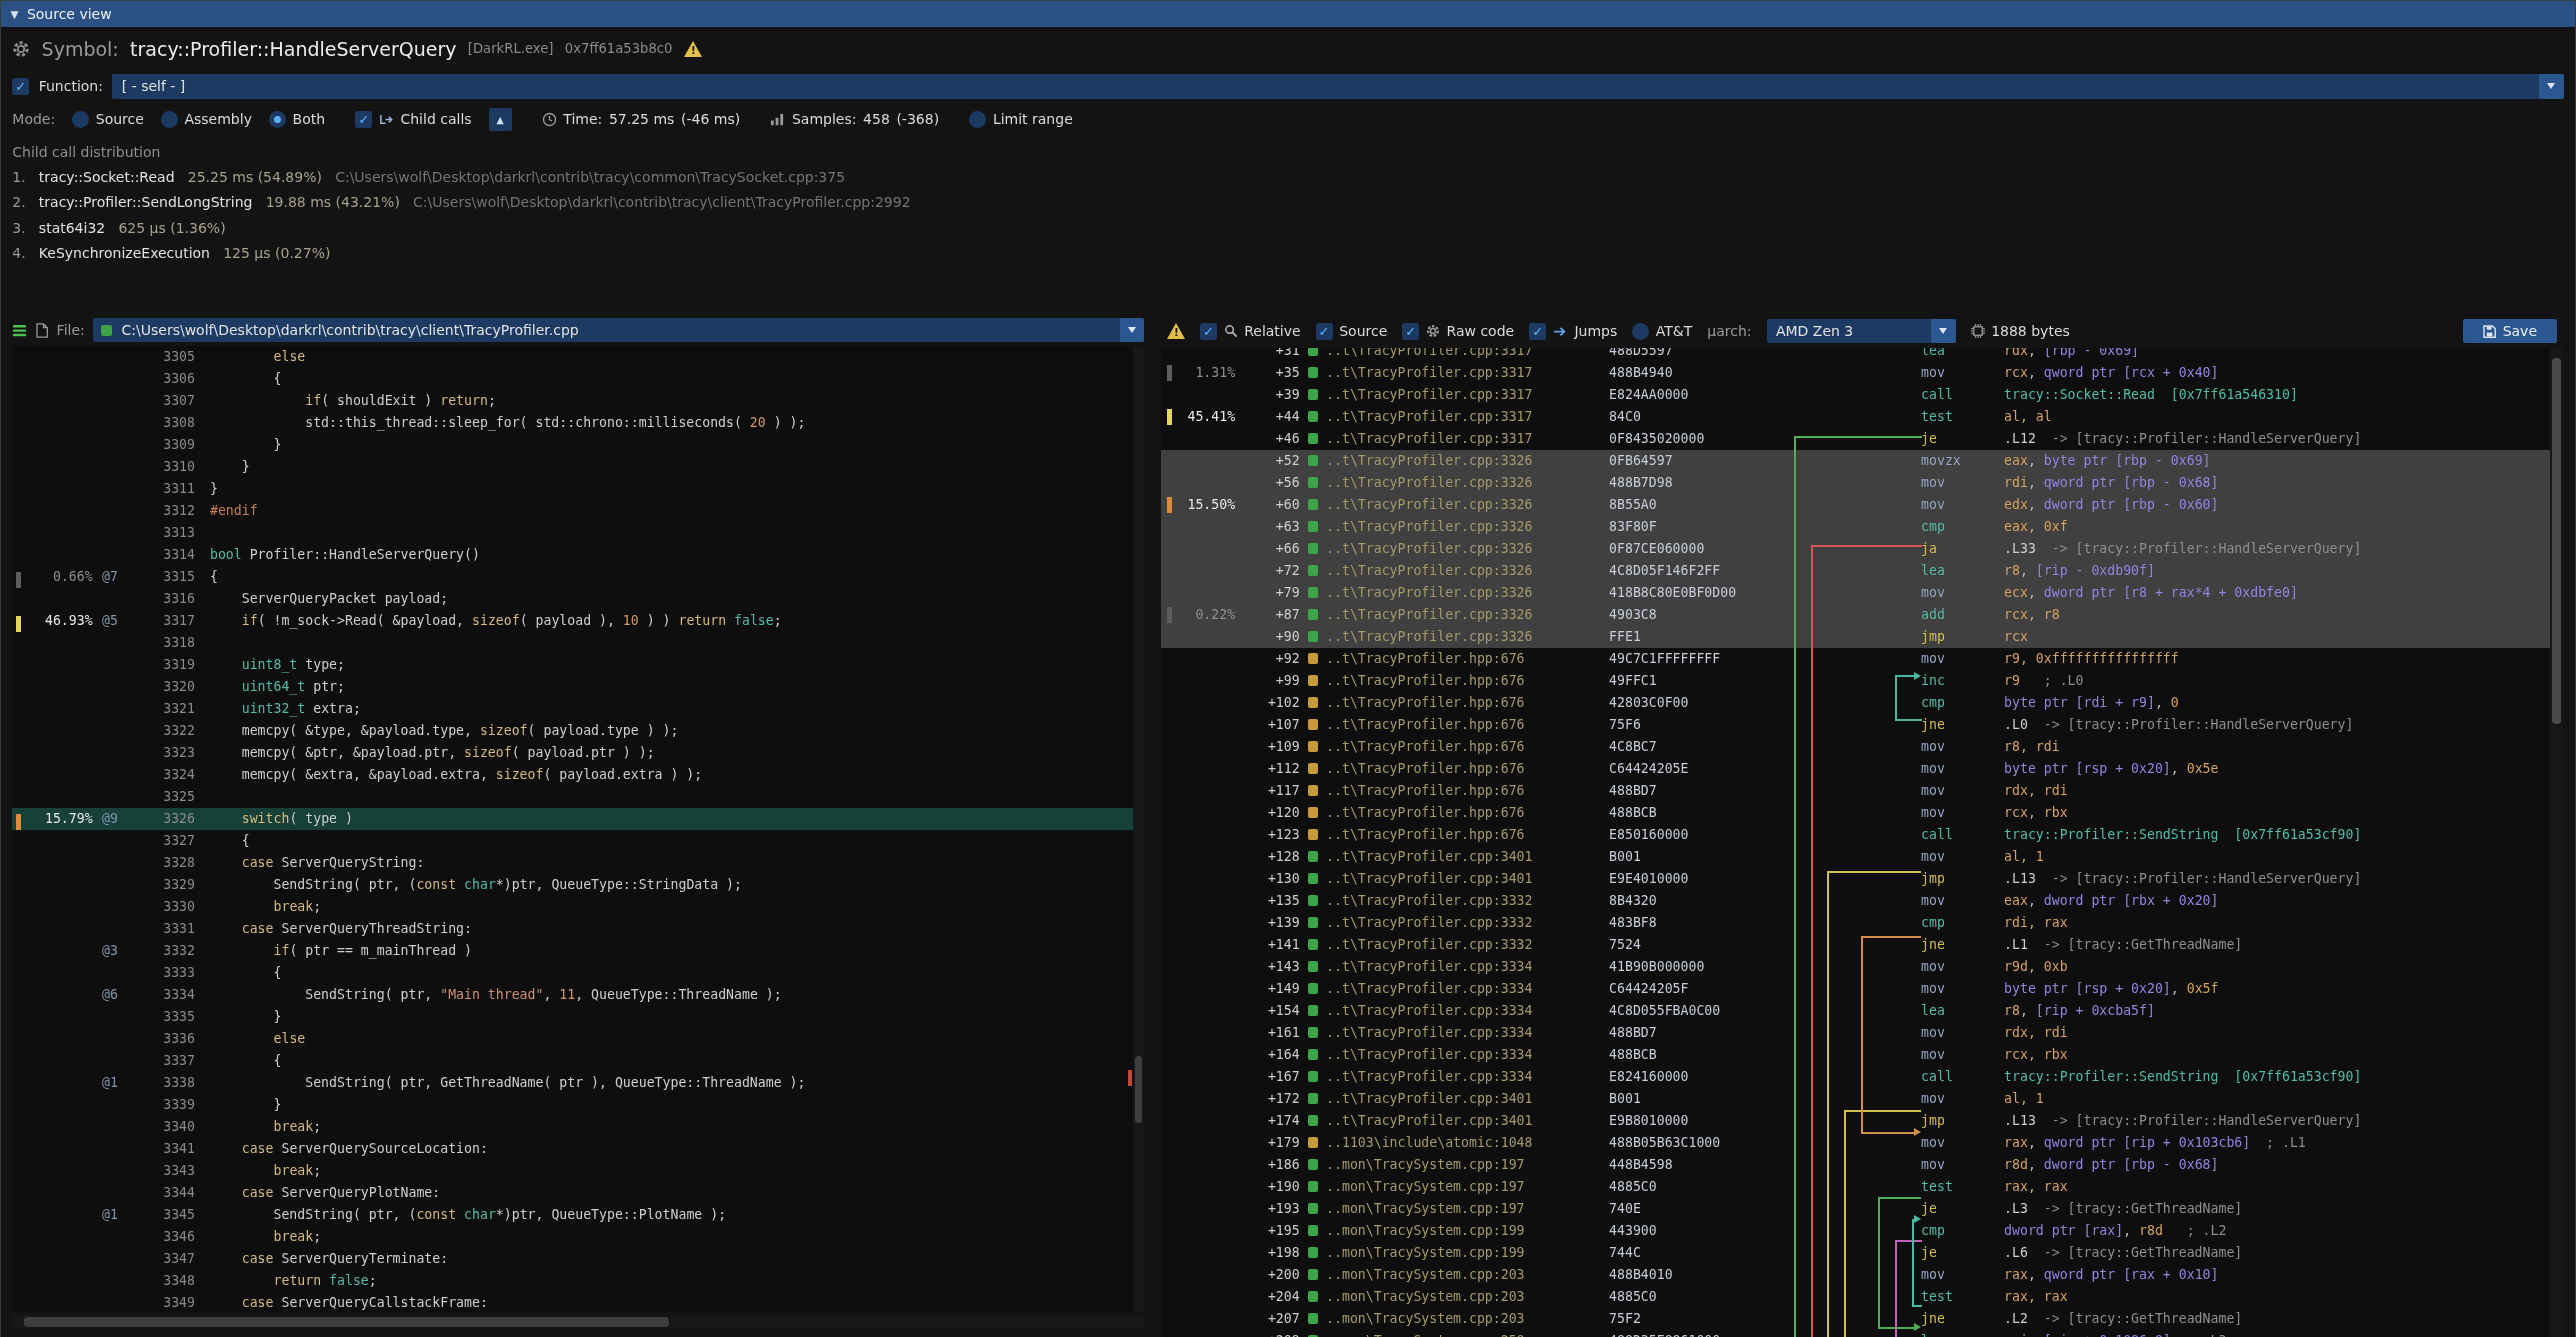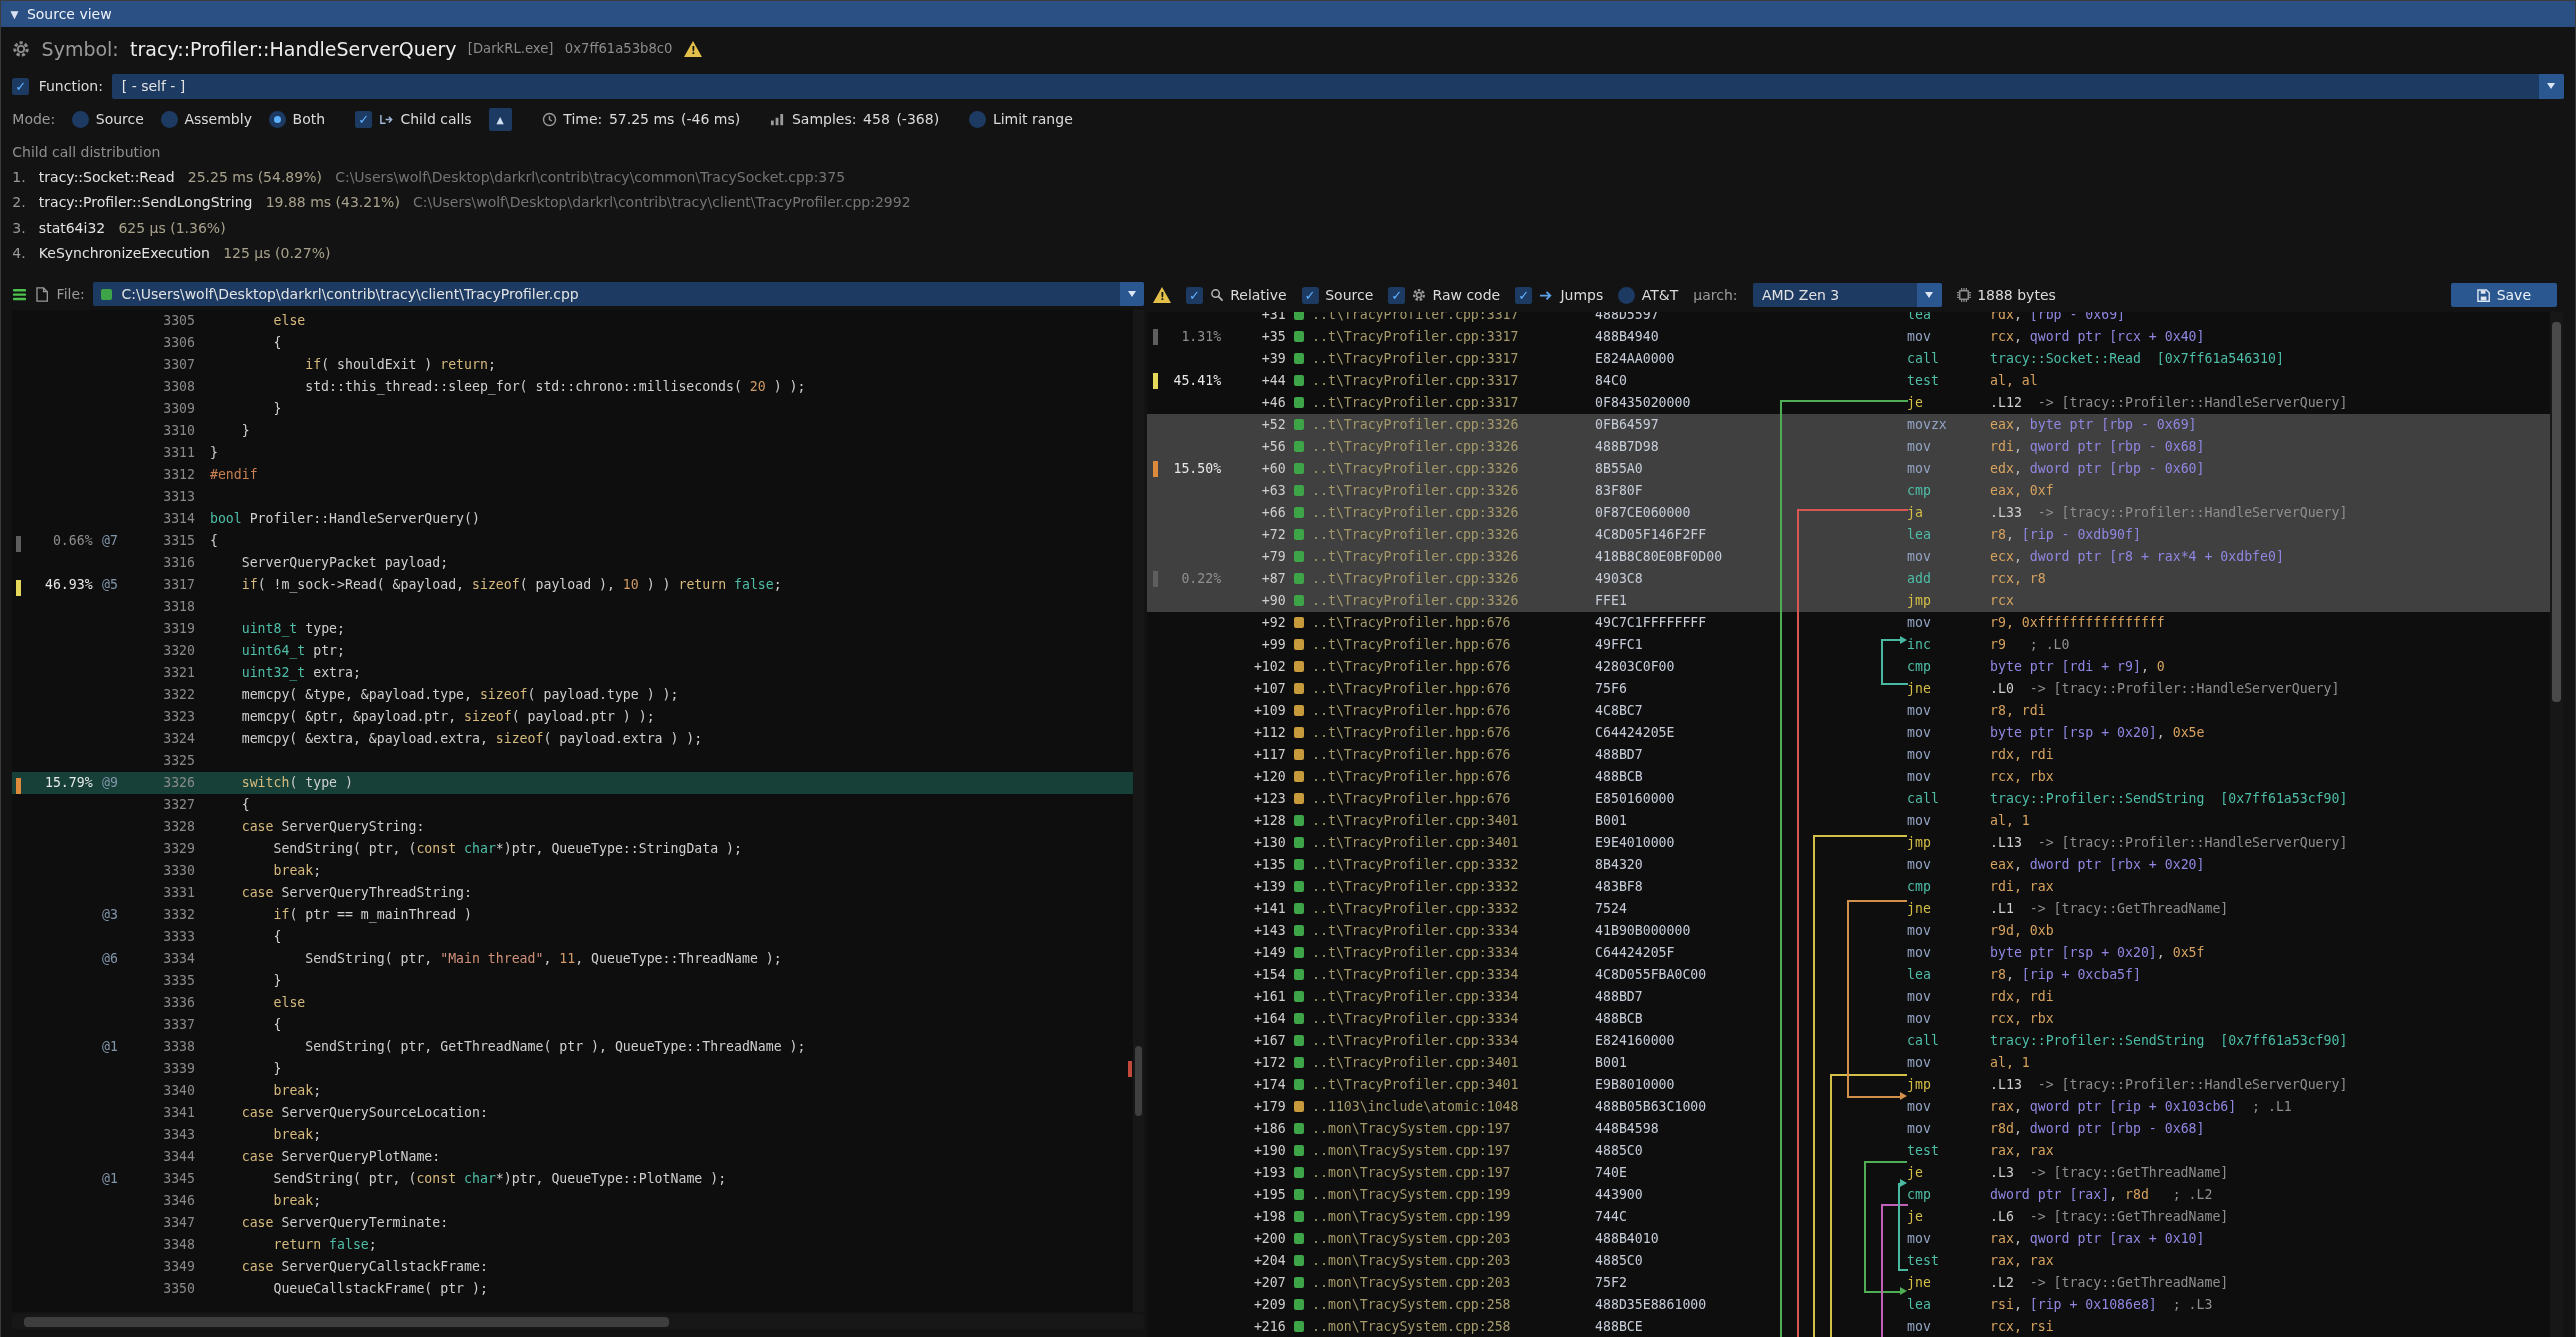--- a/index.html
+++ b/index.html
@@ -39,21 +39,21 @@
   .small-btn{width:23px;height:23px;background:#1d3a63;border-radius:1.9px;display:flex;align-items:center;justify-content:center;color:#cfe0f4;font-size:9.4px;}
   
   .dist{height:138px;flex:0 0 138px;padding:3.8px 11.3px 0;font-size:14px;overflow:hidden;}
   .dist-header{color:#8f8f8f;line-height:24.6px;}
   .dist-row{line-height:25.5px;display:flex;gap:13.2px;white-space:nowrap;}
   .dist-idx{color:#9a9a9a;}
   .dist-name{color:#e2e2e2;}
   .dist-time{color:#a8a28c;}
   .dist-path{color:#757575;}
   
-  .panes{flex:1;display:flex;gap:3px;padding:0 12.3px 0 11.3px;min-height:0;}
+  .panes{flex:1;display:flex;gap:17px;padding:0 12.3px 0 11.3px;min-height:0;margin-top:36px;}
   .left-pane{width:1132px;flex:0 0 1132px;display:flex;flex-direction:column;min-height:0;}
   .right-pane{flex:1;display:flex;flex-direction:column;position:relative;min-height:0;}
   
   .file-bar{height:32px;flex:0 0 32px;display:flex;align-items:center;gap:8.5px;font-size:14px;}
   .file-combo{flex:1;text-align:right;}
   .file-square{width:11.3px;height:11.3px;background:#3da448;border-radius:1.9px;margin-left:7.6px;flex:0 0 11.3px;}
   
   .src-area{position:relative;flex:1;background:#0e0e0e;overflow:hidden;font-family:"DejaVu Sans Mono","Liberation Mono",monospace;font-size:13.2px;}
   .src-row{display:flex;height:22px;line-height:22px;white-space:pre;align-items:flex-end;padding-left:3.8px;}
   .src-row.hl{background:#164038;}
@@ -68,21 +68,21 @@
   .c-d{color:#d19a66;} .c-pre{color:#c77f50;} .c-lit{color:#4dbfa8;}
   .src-vscroll{position:absolute;right:0;top:0;bottom:0;width:11.3px;background:#171717;}
   .src-vthumb{position:absolute;left:1.9px;right:1.9px;top:73.5%;height:7%;background:#3f3f3f;border-radius:3.8px;}
   .src-marker{position:absolute;right:12.3px;top:75%;width:3.8px;height:16px;background:#c34a3a;}
   .hscroll{height:15px;flex:0 0 15px;margin-top:2.8px;background:#171717;border-radius:3.8px;position:relative;}
   .hthumb{position:absolute;left:1%;width:57%;top:2.8px;bottom:2.8px;background:#3e3e3e;border-radius:3.8px;}
   .left-bottom-pad{height:7.6px;flex:0 0 7.6px;}
   
   .asm-toolbar{height:34px;flex:0 0 34px;display:flex;align-items:center;gap:15px;font-size:14px;padding:0 5.7px;}
   .uarch-combo{width:189px;}
-  .save-btn{margin-left:auto;height:24.6px;background:#2a578f;border-radius:1.9px;display:flex;align-items:center;gap:6.6px;padding:0 26px;color:#eef2f8;}
+  .save-btn{margin-left:auto;height:24.6px;background:#2a578f;border-radius:1.9px;display:flex;align-items:center;gap:6.6px;padding:0 20px;color:#eef2f8;}
   
   .asm-area{position:relative;flex:1;background:#0e0e0e;overflow:hidden;font-family:"DejaVu Sans Mono","Liberation Mono",monospace;font-size:13.2px;}
   #asm-rows{position:relative;margin-top:-8.5px;}
   .arow{display:flex;height:22px;line-height:22px;white-space:pre;align-items:center;padding-left:5.7px;}
   .arow.hl{background:#404040;}
   .abar{width:4.7px;height:16px;flex:0 0 4.7px;}
   .abar.hi{background:#e5d75a;} .abar.mid{background:#dd8a3c;} .abar.lo{background:#5e5e5e;}
   .apct{width:71px;flex:0 0 71px;text-align:right;padding-right:7.6px;box-sizing:border-box;color:#8f8f8f;}
   .apct.hi,.apct.mid{color:#e8e8e8;}
   .aoff{width:57px;flex:0 0 57px;text-align:right;color:#cfcfcf;}

